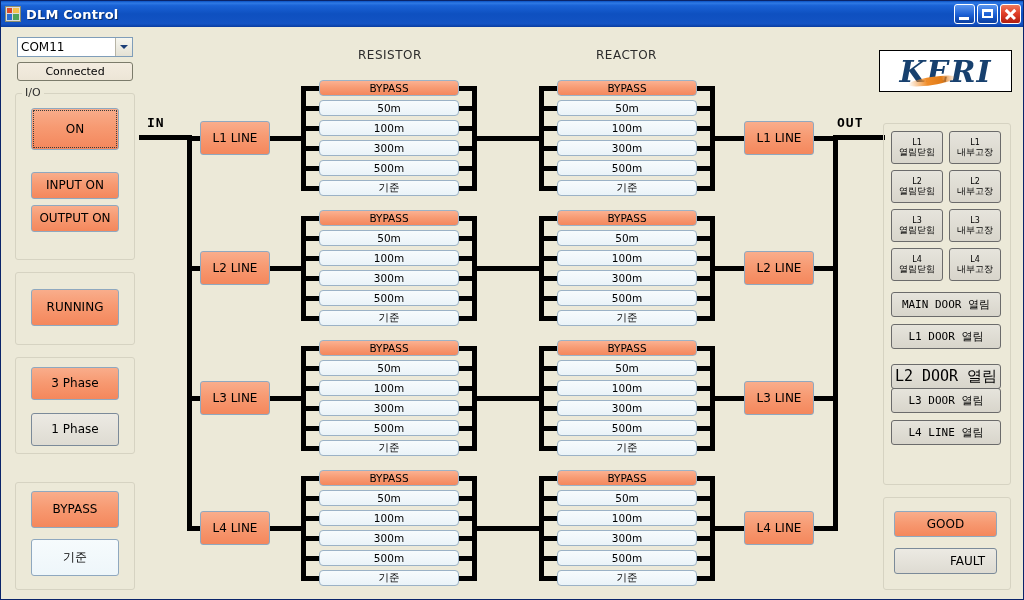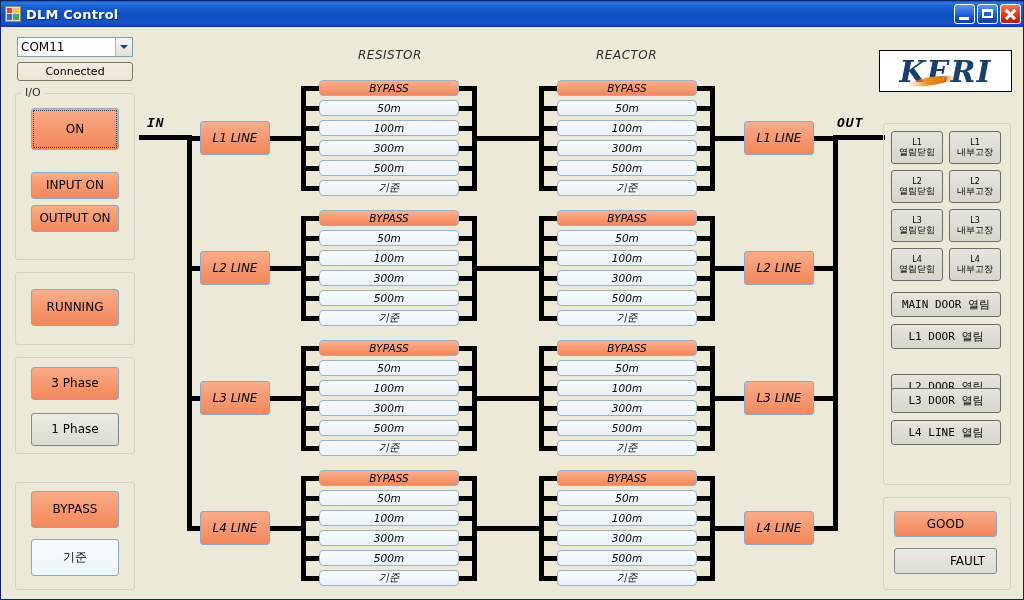--- a/index.html
+++ b/index.html
@@ -183,21 +183,21 @@
     box-sizing: border-box;
   }
   .chev {
     width: 0; height: 0;
     border-left: 4px solid transparent;
     border-right: 4px solid transparent;
     border-top: 4px solid #1b3f78;
   }
 
   
-  .diagram { position: absolute; left:0; top:0; width:1024px; height:574px;font-style:italic; }
+  .diagram { position: absolute; left:0; top:0; width:1024px; height:574px; }
   .wire { position: absolute; background: #000000; }
 
   
   .coltitle {
     position: absolute;
     font-size: 12px;
     color: #2b2b2b;
     font-family: "DejaVu Sans", "Liberation Sans", sans-serif;
     letter-spacing: 0.5px;
   }
@@ -575,19 +575,19 @@
       <div class="btn greybox twoline" style="left: 890px; top: 221px; width: 52px; height: 33px;">
         <span class="ln1">L4</span>
         <span class="ln2">열림닫힘</span>
       </div>
       <div class="btn greybox twoline" style="left: 948px; top: 221px; width: 52px; height: 33px;">
         <span class="ln1">L4</span>
         <span class="ln2">내부고장</span>
       </div>
       <div class="btn greybox mono" style="left: 890px; top: 265px; width: 110px; height: 25px; font-size: 11px;">MAIN DOOR 열림</div>
       <div class="btn greybox mono" style="left: 890px; top: 297px; width: 110px; height: 25px; font-size: 11px;">L1 DOOR 열림</div>
-      <div class="btn greybox mono" style="left: 890px; top: 347px; width: 110px; height: 25px; font-size: 11px;">L2 DOOR 열림</div>
+      <div class="btn greybox mono" style="left: 890px; top: 337px; width: 110px; height: 25px; font-size: 15px;">L2 DOOR 열림</div>
       <div class="btn greybox mono" style="left: 890px; top: 361px; width: 110px; height: 25px; font-size: 11px;">L3 DOOR 열림</div>
       <div class="btn greybox mono" style="left: 890px; top: 393px; width: 110px; height: 25px; font-size: 11px;">L4 LINE 열림</div>
       <div class="btn orange" style="left: 893px; top: 484px; width: 103px; height: 26px; font-size: 12px;">GOOD</div>
       <div class="btn grey" style="left: 893px; top: 521px; width: 103px; height: 26px; font-size: 12px; padding-left: 44px;">FAULT</div>
     </div>
 </div>
 
 </body></html>

